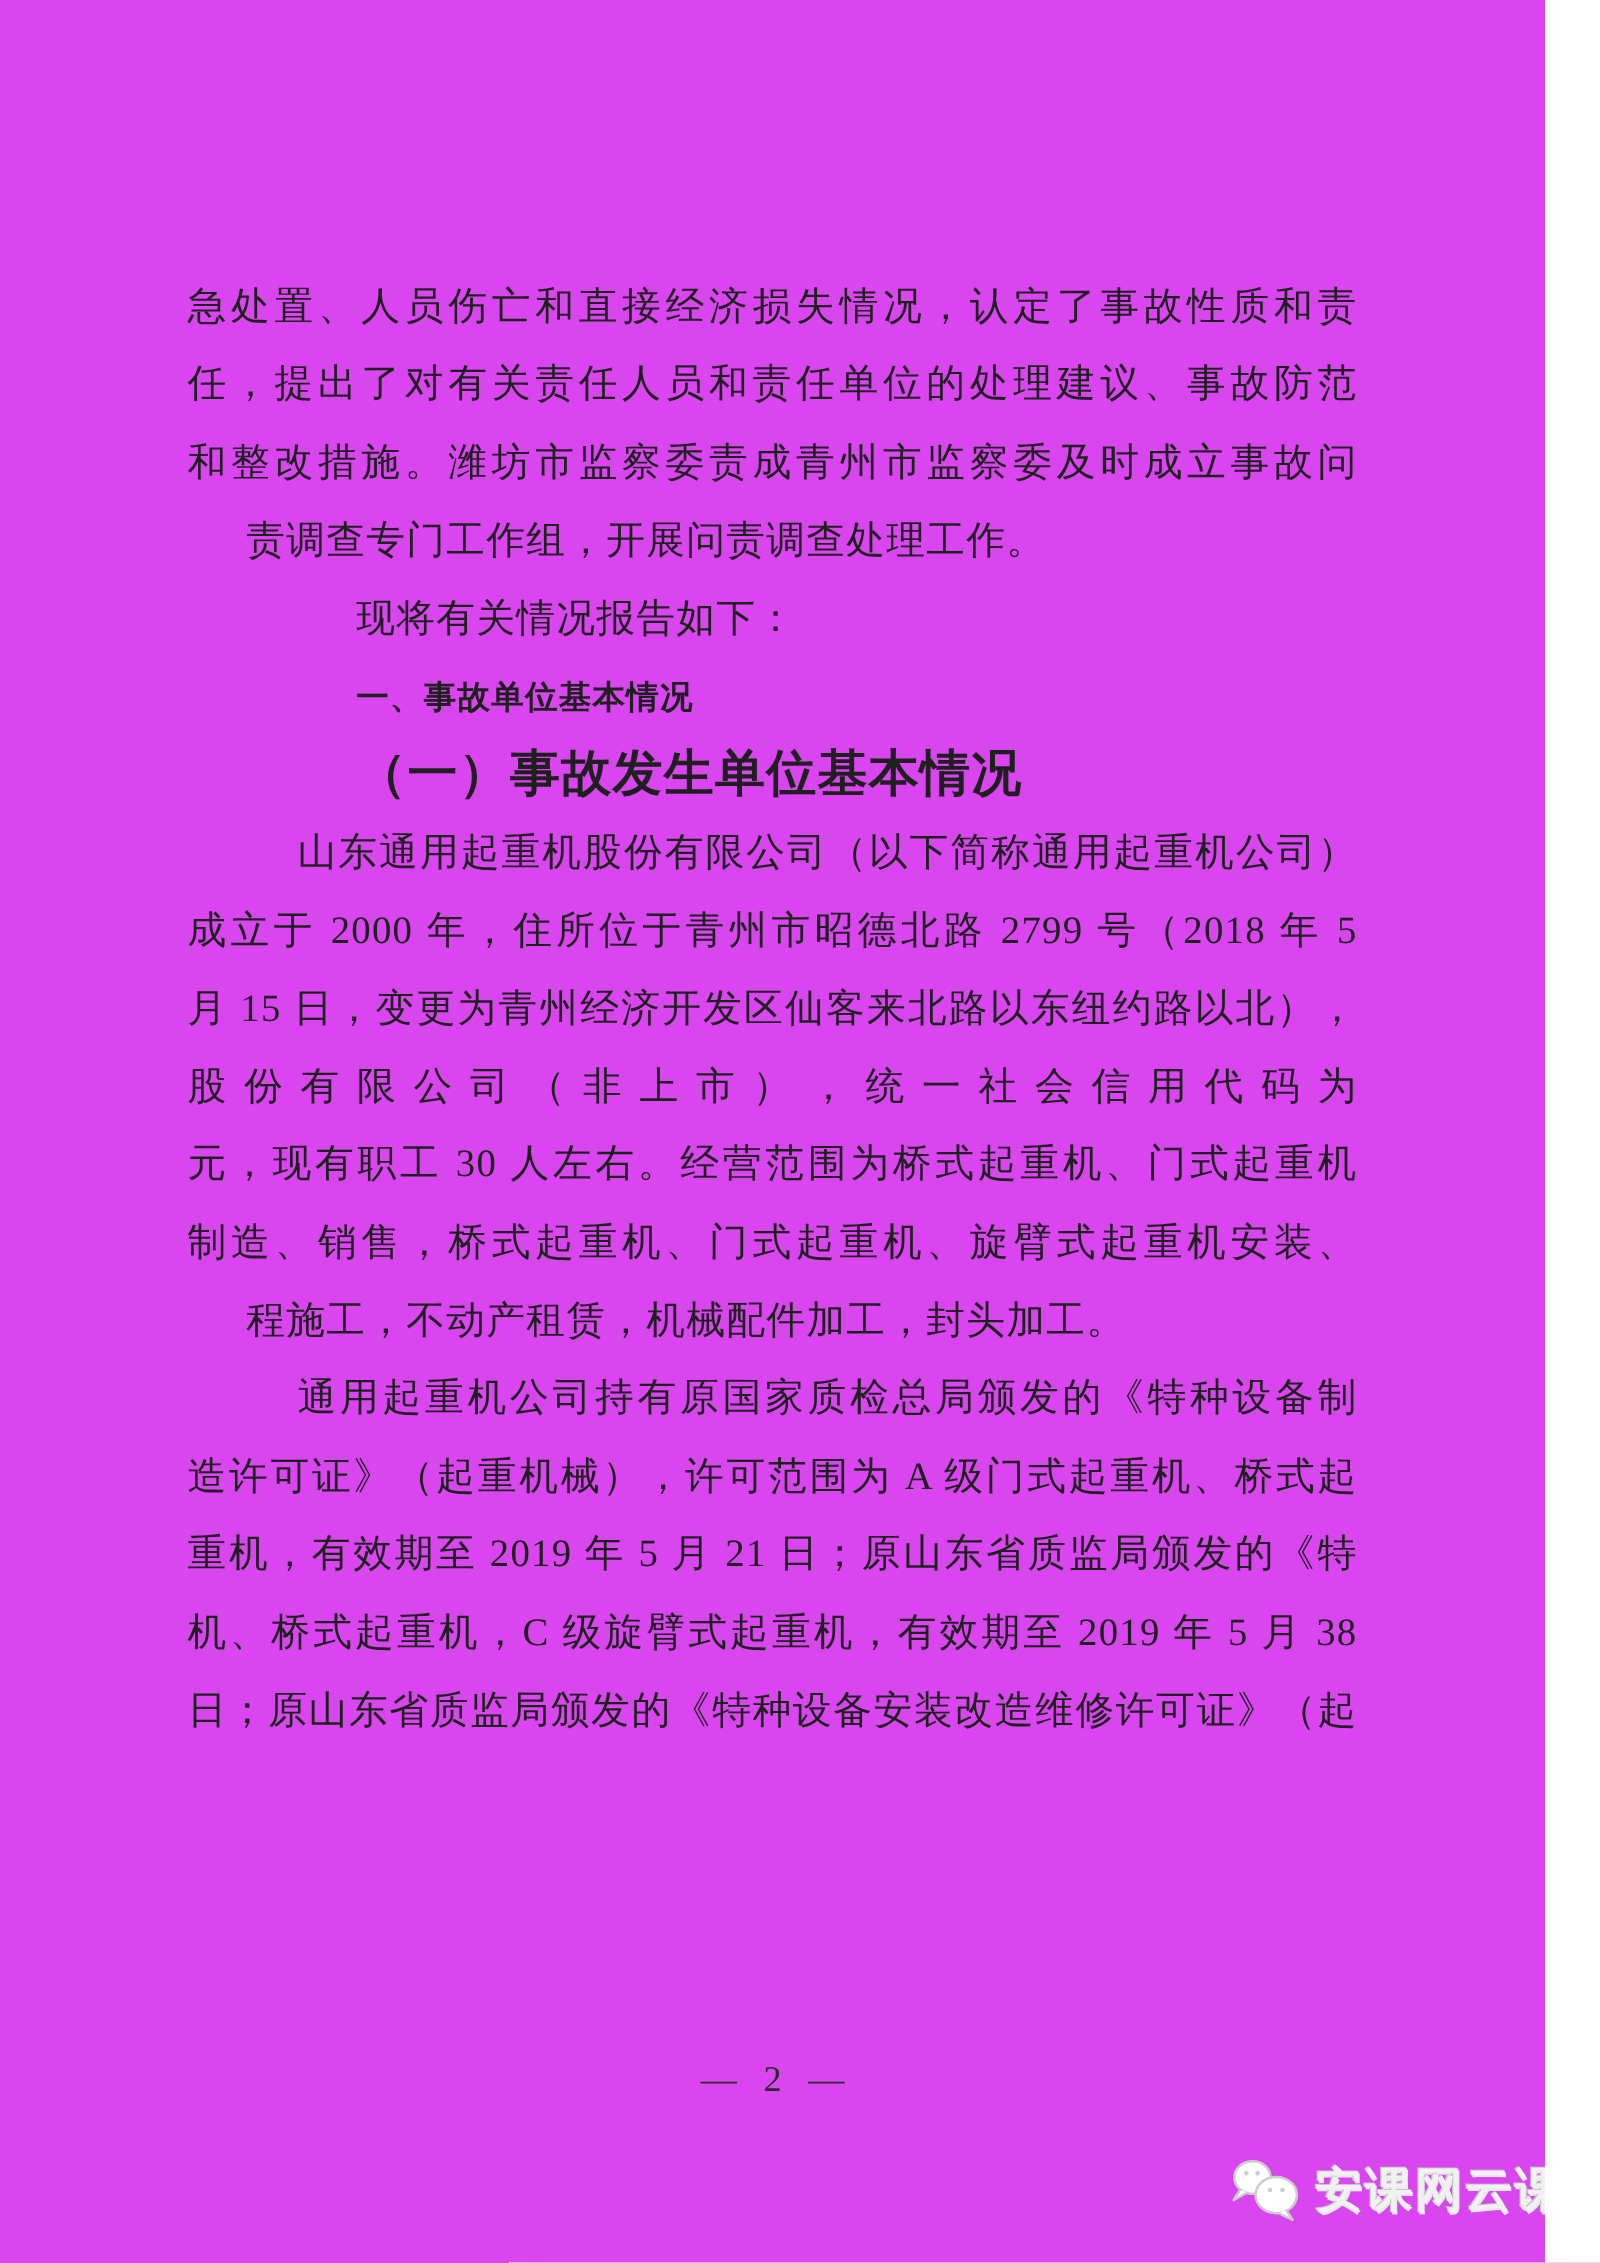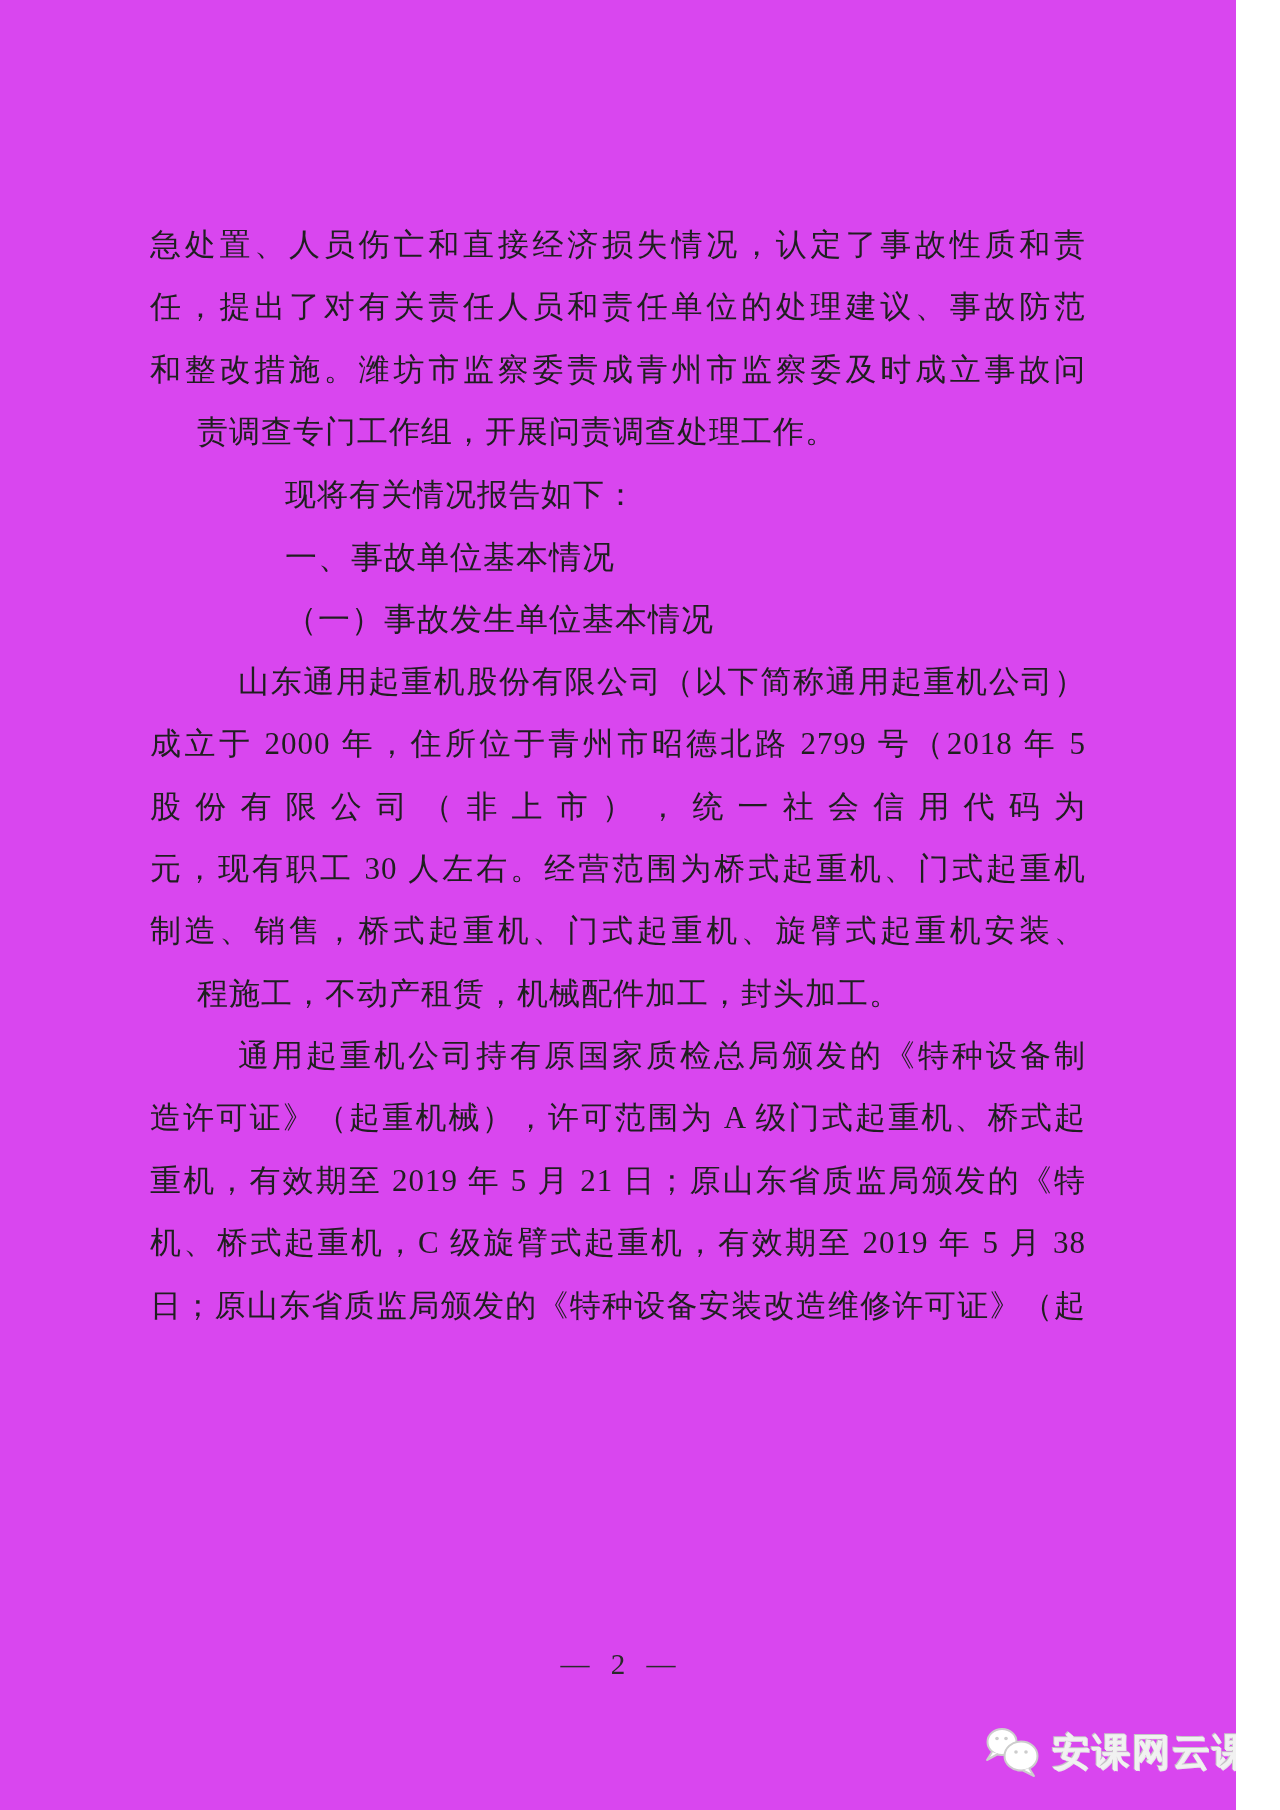--- a/index.html
+++ b/index.html
@@ -35,26 +35,26 @@
   .line.end {
     text-align: left;
     text-align-last: left;
     margin-left: 47px;
   }
   .line.indent {
     text-indent: 88px;
   }
   .line.h1 {
     font-family: "Liberation Sans", "DejaVu Sans", sans-serif;
-    font-weight: normal;
-    font-size: 32px;
+    font-weight: bold;
+    font-size: 26px;
   }
   .line.h2 {
-    font-weight: normal;
-    font-size: 32px;
+    font-weight: bold;
+    font-size: 40px;
   }
   .footer {
     position: absolute;
     left: 0;
     top: 1648px;
     width: 100%;
     text-align: center;
     font-size: 29px;
     color: #2a2a2a;
     word-spacing: 14px;
@@ -90,20 +90,21 @@
   <div class="body-text">
     <div class="line">急处置、人员伤亡和直接经济损失情况，认定了事故性质和责</div>
     <div class="line">任，提出了对有关责任人员和责任单位的处理建议、事故防范</div>
     <div class="line">和整改措施。潍坊市监察委责成青州市监察委及时成立事故问</div>
     <div class="line end">责调查专门工作组，开展问责调查处理工作。</div>
     <div class="line end indent">现将有关情况报告如下：</div>
     <div class="line end indent h1">一、事故单位基本情况</div>
     <div class="line end indent h2">（一）事故发生单位基本情况</div>
     <div class="line indent">山东通用起重机股份有限公司（以下简称通用起重机公司）</div>
     <div class="line">成立于 2000 年，住所位于青州市昭德北路 2799 号（2018 年 5</div>
+    <div class="line">月 15 日，变更为青州经济开发区仙客来北路以东纽约路以北），</div>
     <div class="line">股份有限公司（非上市），统一社会信用代码为</div>
     <div class="line">元，现有职工 30 人左右。经营范围为桥式起重机、门式起重机</div>
     <div class="line">制造、销售，桥式起重机、门式起重机、旋臂式起重机安装、</div>
     <div class="line end">程施工，不动产租赁，机械配件加工，封头加工。</div>
     <div class="line indent">通用起重机公司持有原国家质检总局颁发的《特种设备制</div>
     <div class="line">造许可证》（起重机械），许可范围为 A 级门式起重机、桥式起</div>
     <div class="line">重机，有效期至 2019 年 5 月 21 日；原山东省质监局颁发的《特</div>
     <div class="line">机、桥式起重机，C 级旋臂式起重机，有效期至 2019 年 5 月 38</div>
     <div class="line">日；原山东省质监局颁发的《特种设备安装改造维修许可证》（起</div>
   </div>

